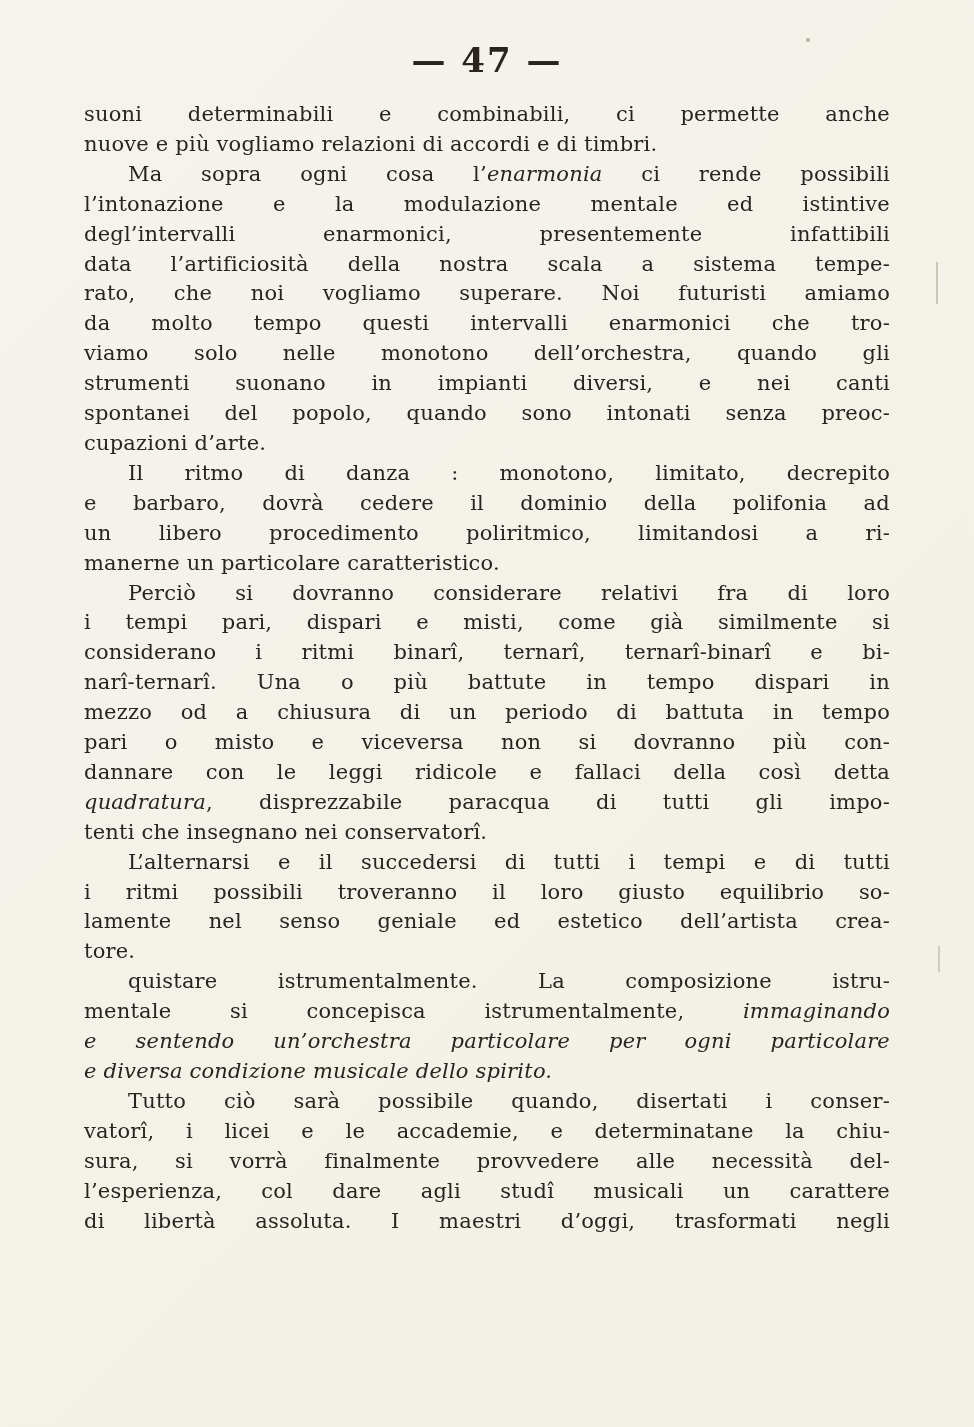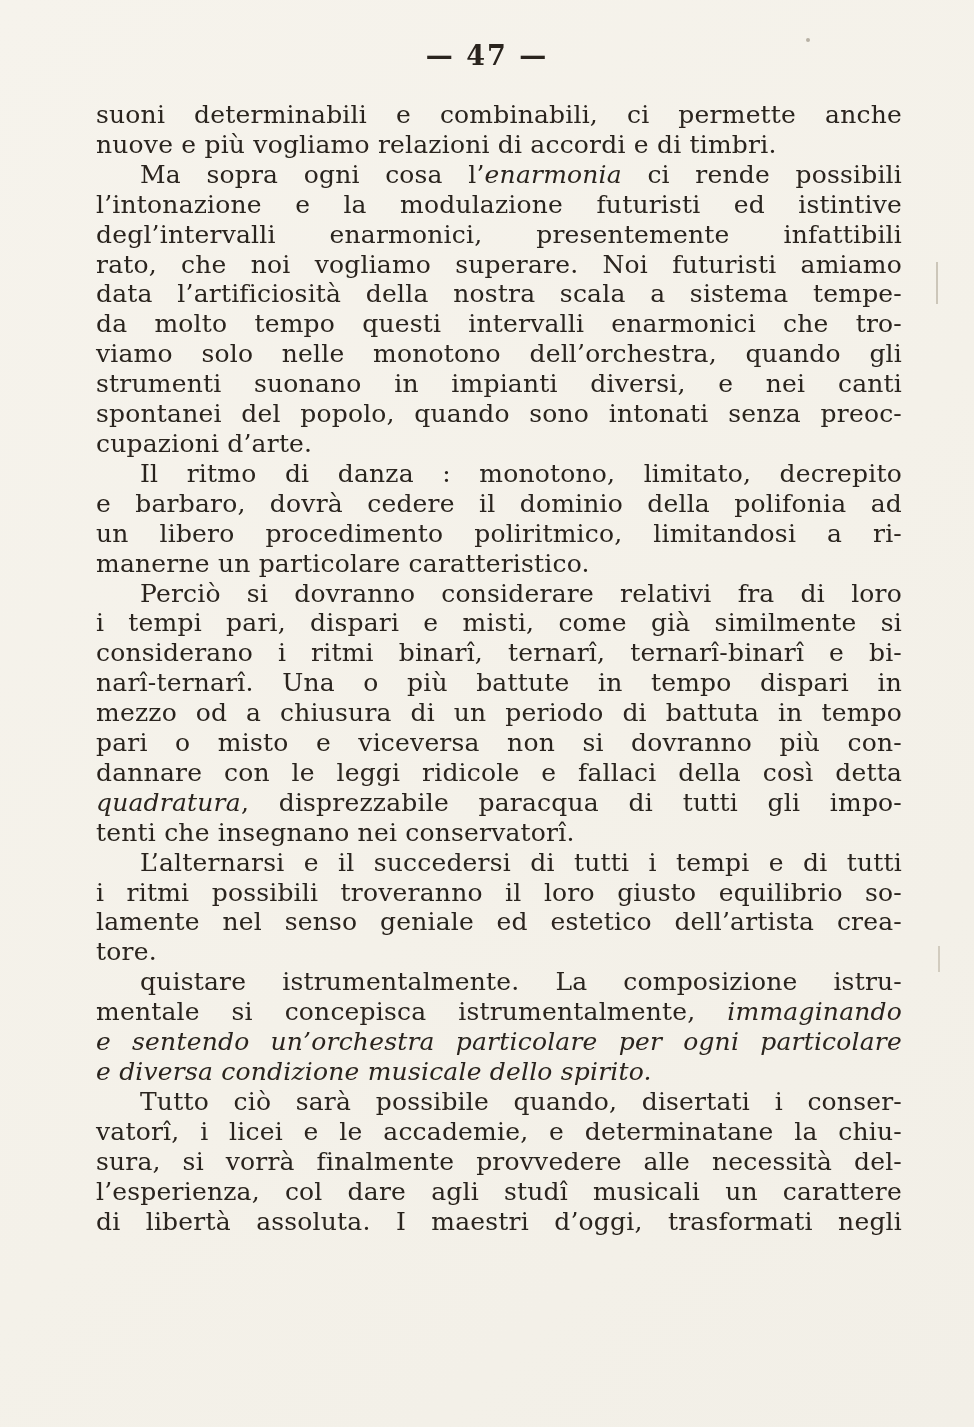--- a/index.html
+++ b/index.html
@@ -16,30 +16,30 @@
     background: linear-gradient(135deg, #f6f3ec 0%, #f4f1e9 55%, #f2efe7 100%);
     color: #2a241e;
     overflow: hidden;
   }
   .page-number {
     position: absolute;
     top: 40px;
     left: 0;
     width: 100%;
     text-align: center;
-    font-size: 27px;
+    font-size: 34px;
     font-weight: bold;
     letter-spacing: 2px;
   }
   .text-block {
     position: absolute;
     top: 100px;
-    left: 96px;
+    left: 84px;
     width: 806px;
-    font-size: 25px;
+    font-size: 21px;
     line-height: 29.9px;
     letter-spacing: 0.2px;
   }
   .paragraph { margin: 0; }
   .paragraph.indent .line:first-child { text-indent: 44px; }
   .line {
     text-align: justify;
     text-align-last: justify;
   }
   .line.last {
@@ -77,24 +77,24 @@
 
 <div class="page">
   <div class="page-number">— 47 —</div>
   <div class="text-block">
       <div class="paragraph">
         <div class="line"><span>suoni determinabili e combinabili, ci permette anche</span></div>
         <div class="line last"><span>nuove e più vogliamo relazioni di accordi e di timbri.</span></div>
       </div>
       <div class="paragraph indent">
         <div class="line"><span>Ma sopra ogni cosa l’</span><em>enarmonia</em><span> ci rende possibili</span></div>
-        <div class="line"><span>l’intonazione e la modulazione futuristi ed istintive</span></div>
+        <div class="line"><span>l’intonazione e la modulazione mentale ed istintive</span></div>
         <div class="line"><span>degl’intervalli enarmonici, presentemente infattibili</span></div>
+        <div class="line"><span>data l’artificiosità della nostra scala a sistema tempe-</span></div>
         <div class="line"><span>rato, che noi vogliamo superare. Noi futuristi amiamo</span></div>
-        <div class="line"><span>data l’artificiosità della nostra scala a sistema tempe-</span></div>
         <div class="line"><span>da molto tempo questi intervalli enarmonici che tro-</span></div>
         <div class="line"><span>viamo solo nelle monotono dell’orchestra, quando gli</span></div>
         <div class="line"><span>strumenti suonano in impianti diversi, e nei canti</span></div>
         <div class="line"><span>spontanei del popolo, quando sono intonati senza preoc-</span></div>
         <div class="line last"><span>cupazioni d’arte.</span></div>
       </div>
       <div class="paragraph indent">
         <div class="line"><span>Il ritmo di danza : monotono, limitato, decrepito</span></div>
         <div class="line"><span>e barbaro, dovrà cedere il dominio della polifonia ad</span></div>
         <div class="line"><span>un libero procedimento poliritmico, limitandosi a ri-</span></div>

